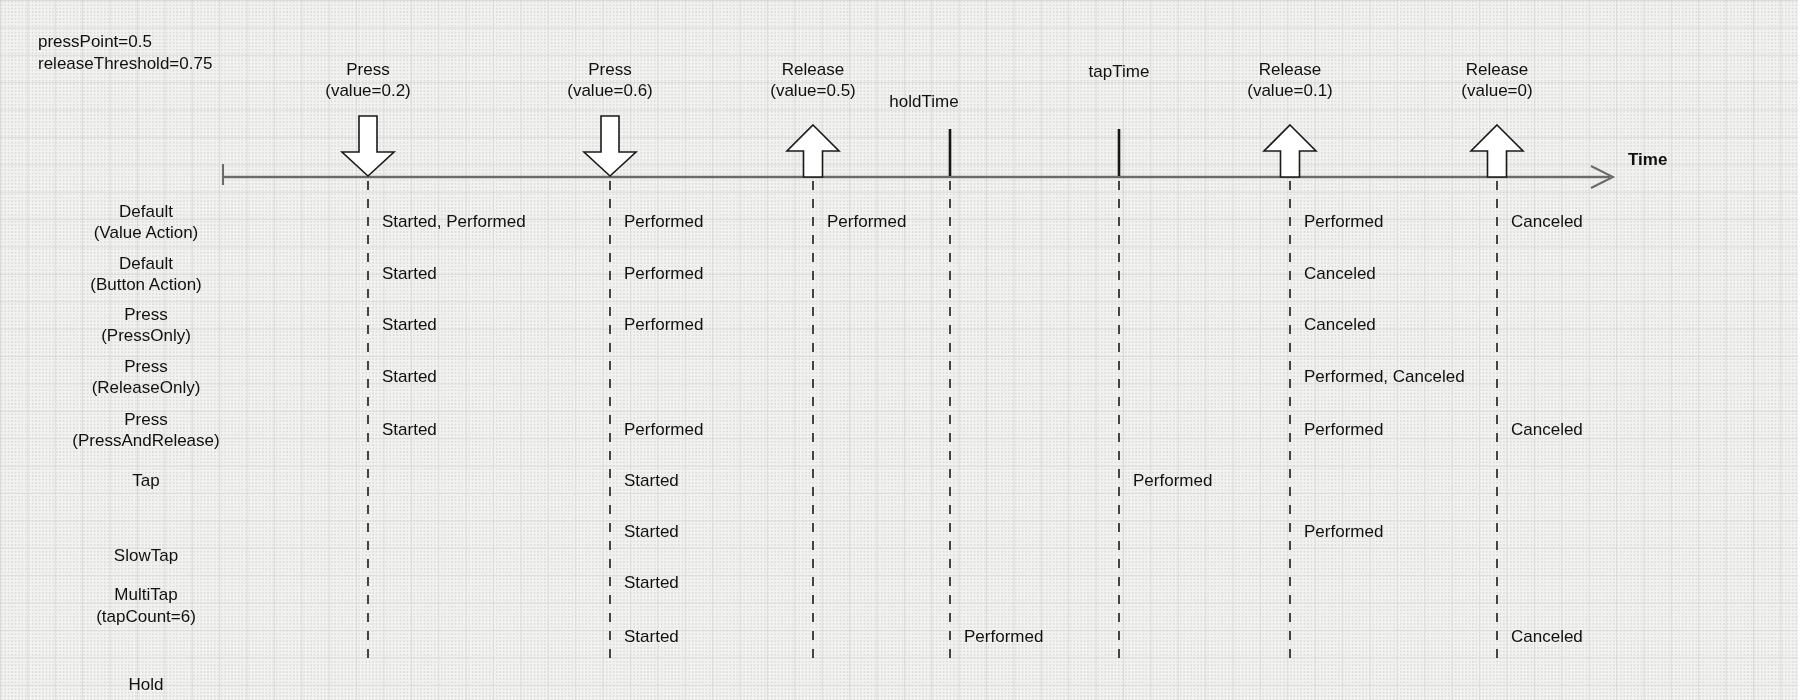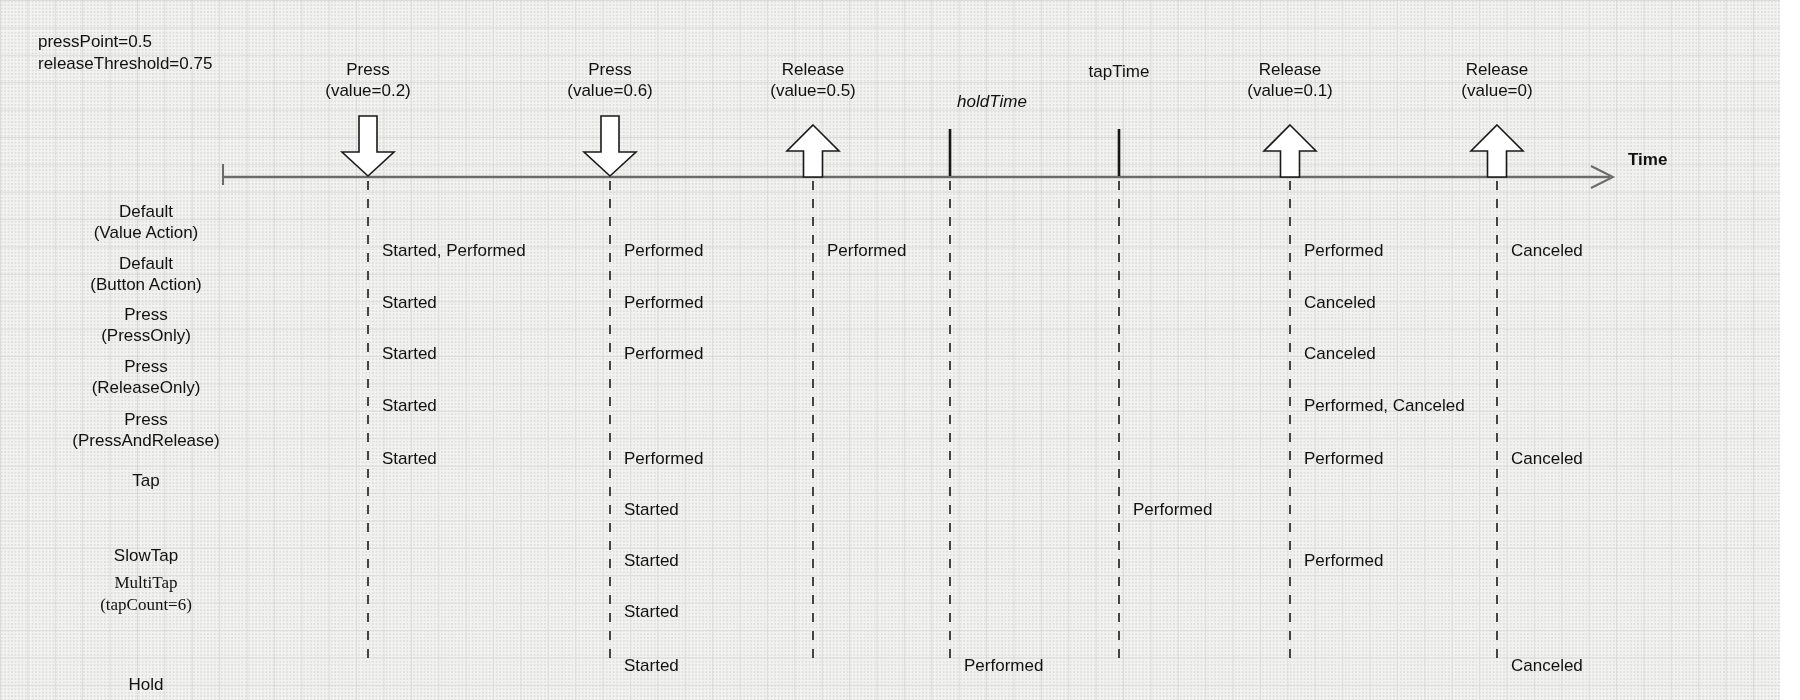--- a/index.html
+++ b/index.html
@@ -6,27 +6,28 @@
   body{font-family:"Liberation Sans","DejaVu Sans",sans-serif;}
   .stage{
     position:relative;width:1780px;height:700px;overflow:hidden;
     background-color:#f2f2f1;
     background-image:
       radial-gradient(circle,#dddddb 0.8px, transparent 0.9px),
       linear-gradient(to right, rgba(200,200,200,0.55) 1px, transparent 1px),
       linear-gradient(to bottom, rgba(200,200,200,0.55) 1px, transparent 1px);
     background-size:3.45px 3.45px, 27.4px 27.4px, 27.4px 27.4px;
     color:#111;
+    padding-left:18px;
   }
   svg.diagram{position:absolute;left:0;top:0;pointer-events:none;}
   .hdr{position:absolute;left:38px;top:31px;font-size:17px;line-height:21.5px;white-space:nowrap;}
   .time-label{position:absolute;left:1628px;top:149px;font-size:17px;line-height:22px;white-space:nowrap;font-weight:bold;}
   .evt-label{position:absolute;transform:translateX(-50%);text-align:center;font-size:17px;line-height:21px;white-space:nowrap;}
   .row-label{position:absolute;transform:translateX(-50%);text-align:center;font-size:17px;line-height:21.5px;white-space:nowrap;}
-  .ann{position:absolute;font-size:17px;line-height:22px;white-space:nowrap;margin-top:29px;}
+  .ann{position:absolute;font-size:17px;line-height:22px;white-space:nowrap;}
 </style>
 </head>
 <body>
 
 <div class="stage">
   <svg class="diagram" width="1800" height="700" id="diagram-svg">
       <line x1="223" y1="177" x2="1610" y2="177" stroke="#6b6b6b" stroke-width="2.5"></line>
       <line x1="223" y1="164" x2="223" y2="185" stroke="#6b6b6b" stroke-width="2"></line>
       <polyline points="1591,166 1613,177 1591,188" fill="none" stroke="#6b6b6b" stroke-width="2"></polyline>
       <line x1="368" y1="181" x2="368" y2="665" stroke="#444444" stroke-width="2" stroke-dasharray="9 9"></line>
@@ -58,21 +59,21 @@
         <div>(value=0.2)</div>
       </div>
       <div class="evt-label" style="left: 610px; top: 59px;">
         <div>Press</div>
         <div>(value=0.6)</div>
       </div>
       <div class="evt-label" style="left: 813px; top: 59px;">
         <div>Release</div>
         <div>(value=0.5)</div>
       </div>
-      <div class="evt-label" style="left: 992px; top: 90.5px; font-style: italic;">
+      <div class="evt-label" style="left: 924px; top: 90.5px;">
         <div>holdTime</div>
       </div>
       <div class="evt-label" style="left: 1119px; top: 60.5px;">
         <div>tapTime</div>
       </div>
       <div class="evt-label" style="left: 1290px; top: 59px;">
         <div>Release</div>
         <div>(value=0.1)</div>
       </div>
       <div class="evt-label" style="left: 1497px; top: 59px;">
@@ -119,21 +120,21 @@
       <div class="row-label" style="left: 146px; top: 470.25px;">
         <div>Tap</div>
       </div>
       <div class="ann" style="left: 624px; top: 470px;">Started</div>
       <div class="ann" style="left: 1133px; top: 470px;">Performed</div>
       <div class="row-label" style="left: 146px; top: 521.25px; margin-top: 24px;">
         <div>SlowTap</div>
       </div>
       <div class="ann" style="left: 624px; top: 521px;">Started</div>
       <div class="ann" style="left: 1304px; top: 521px;">Performed</div>
-      <div class="row-label" style="left: 146px; top: 572px; font-family: Liberation Serif, serif;">
+      <div class="row-label" style="left: 146px; top: 584px;">
         <div>MultiTap</div>
         <div>(tapCount=6)</div>
       </div>
       <div class="ann" style="left: 624px; top: 572px;">Started</div>
       <div class="row-label" style="left: 146px; top: 626.25px; margin-top: 48px;">
         <div>Hold</div>
       </div>
       <div class="ann" style="left: 624px; top: 626px;">Started</div>
       <div class="ann" style="left: 964px; top: 626px;">Performed</div>
       <div class="ann" style="left: 1511px; top: 626px;">Canceled</div>

